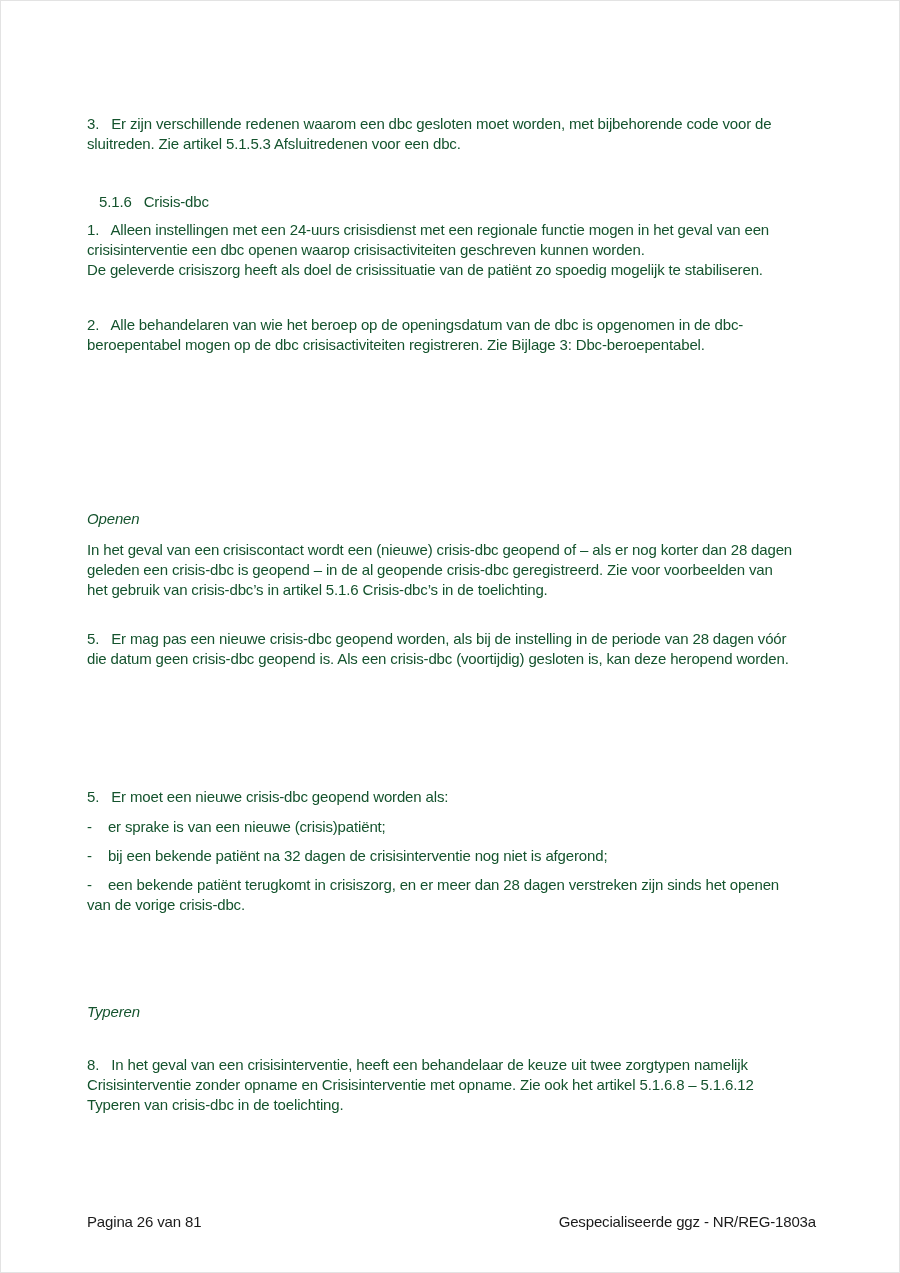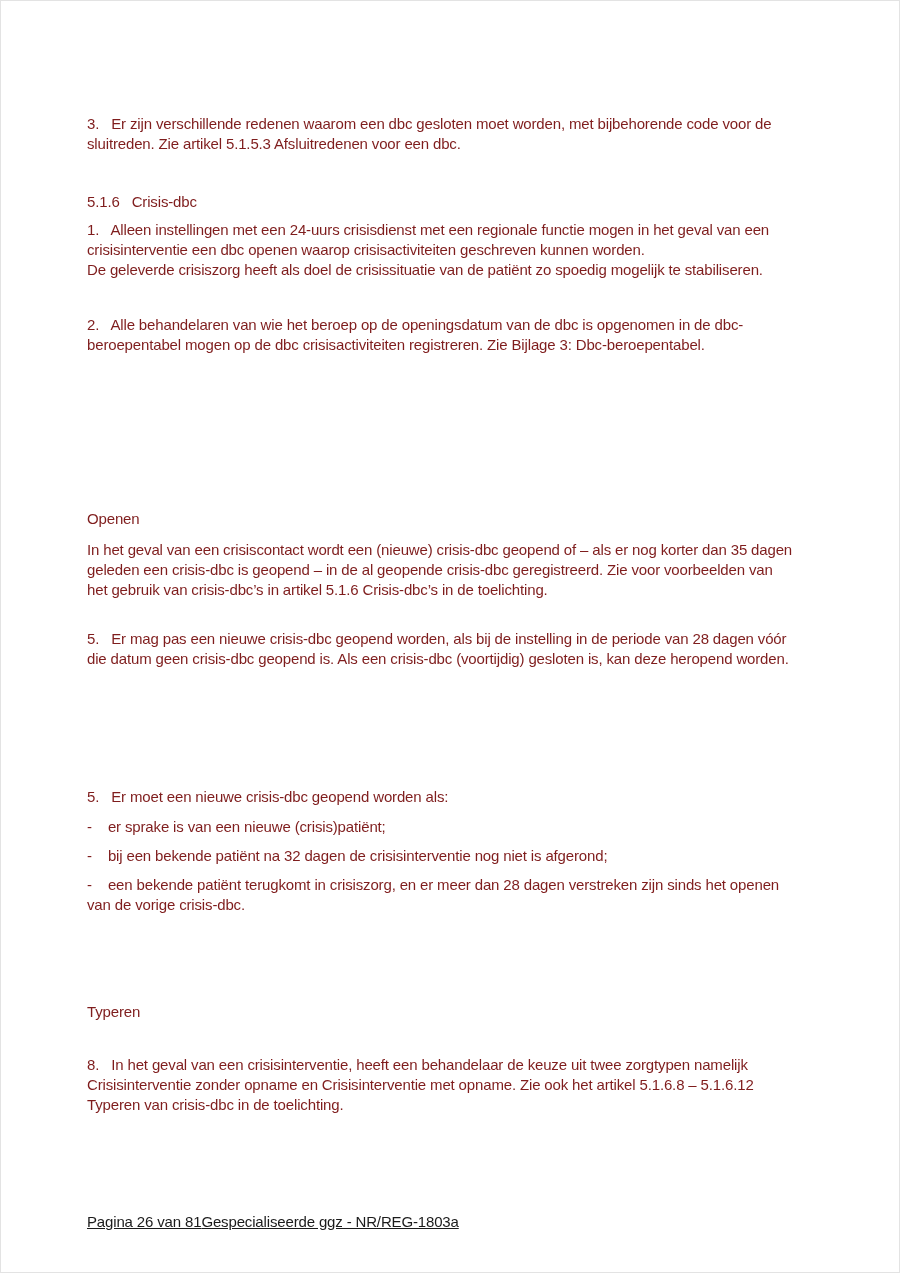--- a/index.html
+++ b/index.html
@@ -19,38 +19,39 @@
     overflow: hidden;
   }
   .block {
     position: absolute;
     left: 86px;
     width: 745px;
     font-size: 15px;
     line-height: 20px;
     letter-spacing: -0.15px;
     white-space: pre;
-    color: #7f1d1d;
+    color: #14532d;
   }
   .heading {
     font-weight: 400;
+    margin-left: 12px;
   }
   .subheading-italic {
+    font-style: italic;
   }
   .footer {
     position: absolute;
     left: 86px;
     top: 1211px;
     width: 729px;
     display: flex;
-    justify-content: flex-start;
+    justify-content: space-between;
     font-size: 15px;
     line-height: 20px;
     letter-spacing: -0.15px;
-    text-decoration: underline;
   }
 </style>
 </head>
 <body>
 
 <div class="page">
 
   <div class="block" style="top:113px">3.   Er zijn verschillende redenen waarom een dbc gesloten moet worden, met bijbehorende code voor de
 sluitreden. Zie artikel 5.1.5.3 Afsluitredenen voor een dbc.</div>
 
@@ -60,21 +61,21 @@
 crisisinterventie een dbc openen waarop crisisactiviteiten geschreven kunnen worden.
 De geleverde crisiszorg heeft als doel de crisissituatie van de patiënt zo spoedig mogelijk te stabiliseren.</div>
 
   <div class="block" style="top:314px">2.   Alle behandelaren van wie het beroep op de openingsdatum van de dbc is opgenomen in de dbc-
 beroepentabel mogen op de dbc crisisactiviteiten registreren. Zie Bijlage 3: Dbc-beroepentabel.</div>
 
 
 
   <div class="block subheading-italic" style="top:508px">Openen</div>
 
-  <div class="block" style="top:539px">In het geval van een crisiscontact wordt een (nieuwe) crisis-dbc geopend of – als er nog korter dan 35 dagen
+  <div class="block" style="top:539px">In het geval van een crisiscontact wordt een (nieuwe) crisis-dbc geopend of – als er nog korter dan 28 dagen
 geleden een crisis-dbc is geopend – in de al geopende crisis-dbc geregistreerd. Zie voor voorbeelden van
 het gebruik van crisis-dbc’s in artikel 5.1.6 Crisis-dbc’s in de toelichting.</div>
 
   <div class="block" style="top:628px">5.   Er mag pas een nieuwe crisis-dbc geopend worden, als bij de instelling in de periode van 28 dagen vóór
 die datum geen crisis-dbc geopend is. Als een crisis-dbc (voortijdig) gesloten is, kan deze heropend worden.</div>
 
 
   <div class="block" style="top:786px">5.   Er moet een nieuwe crisis-dbc geopend worden als:</div>
 
   <div class="block" style="top:816px">-    er sprake is van een nieuwe (crisis)patiënt;</div>

